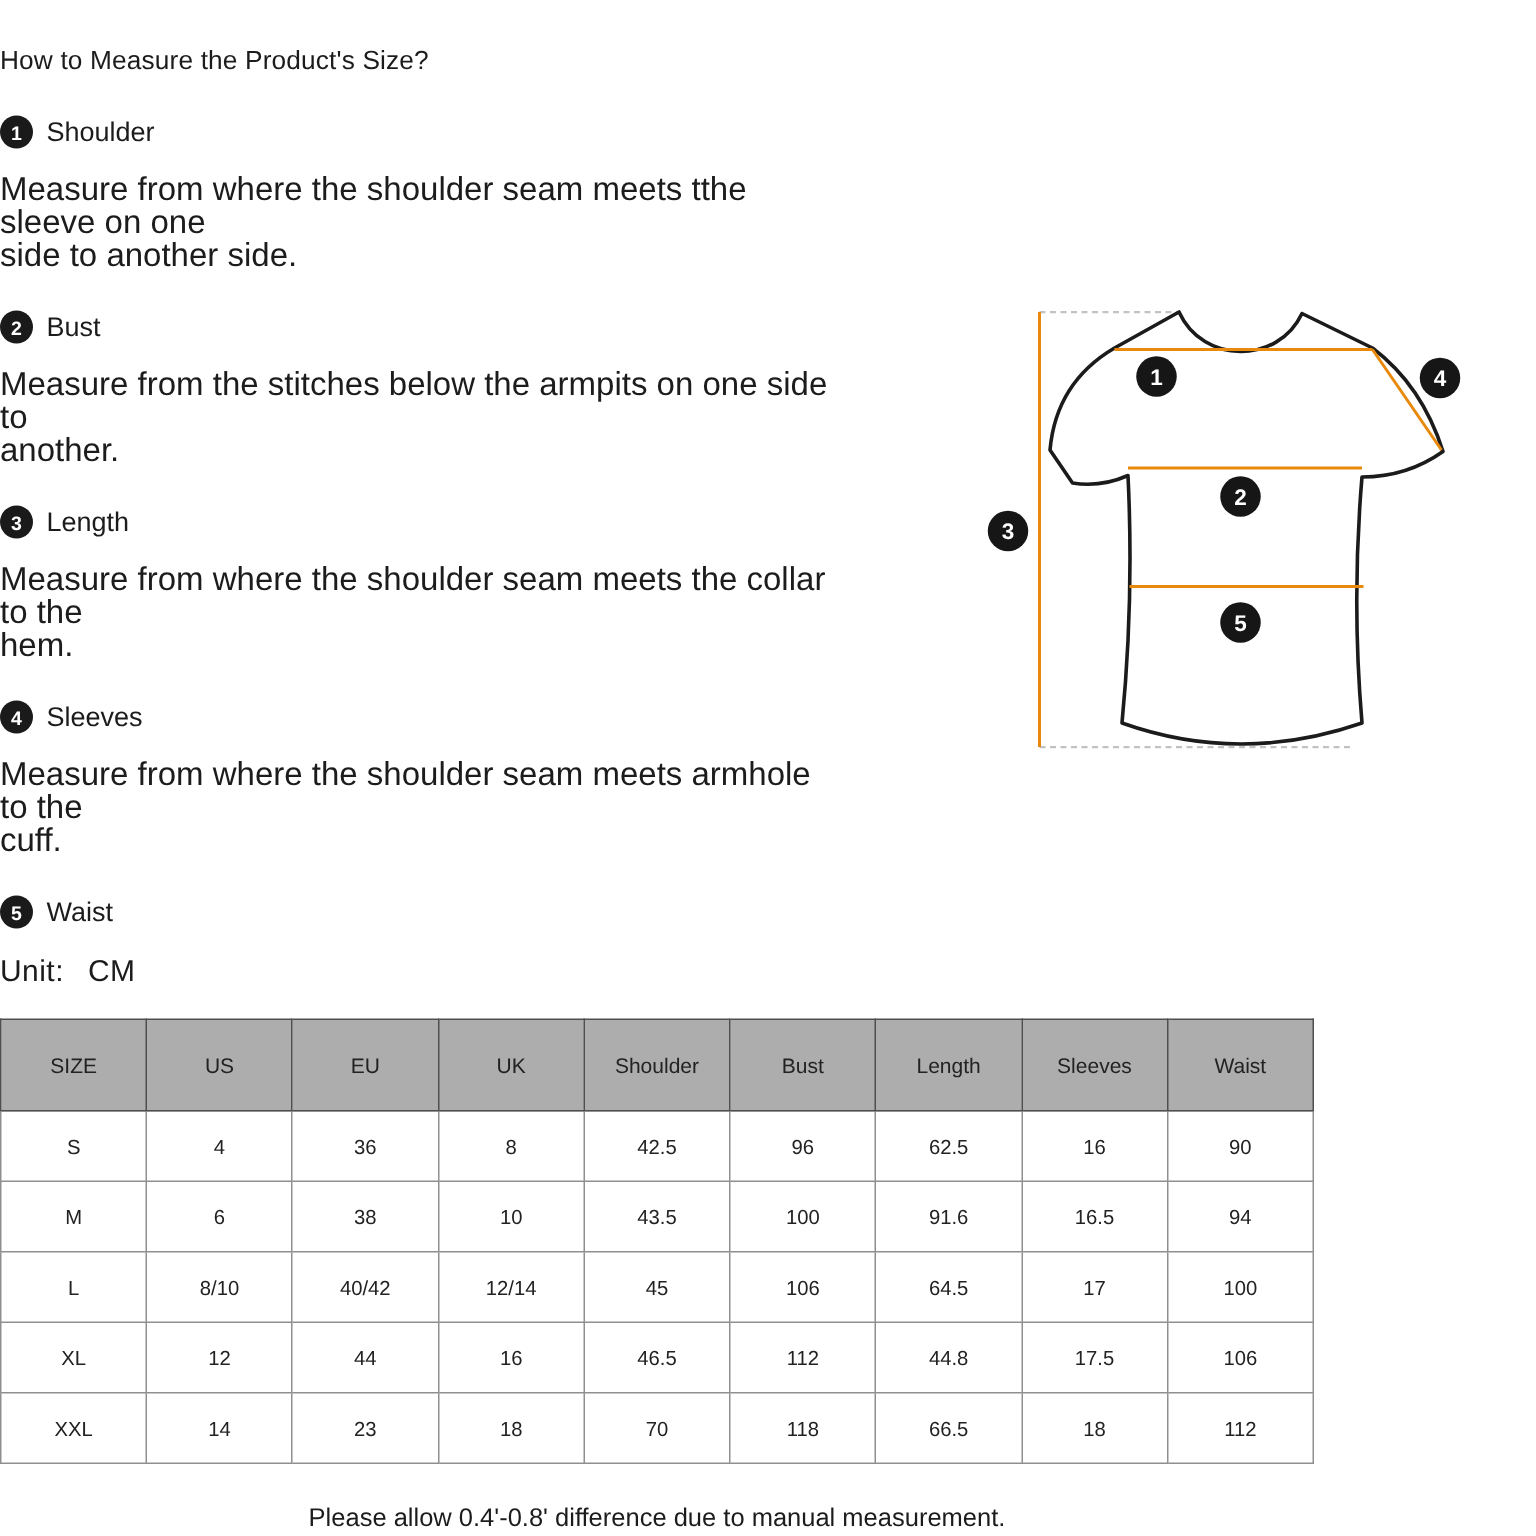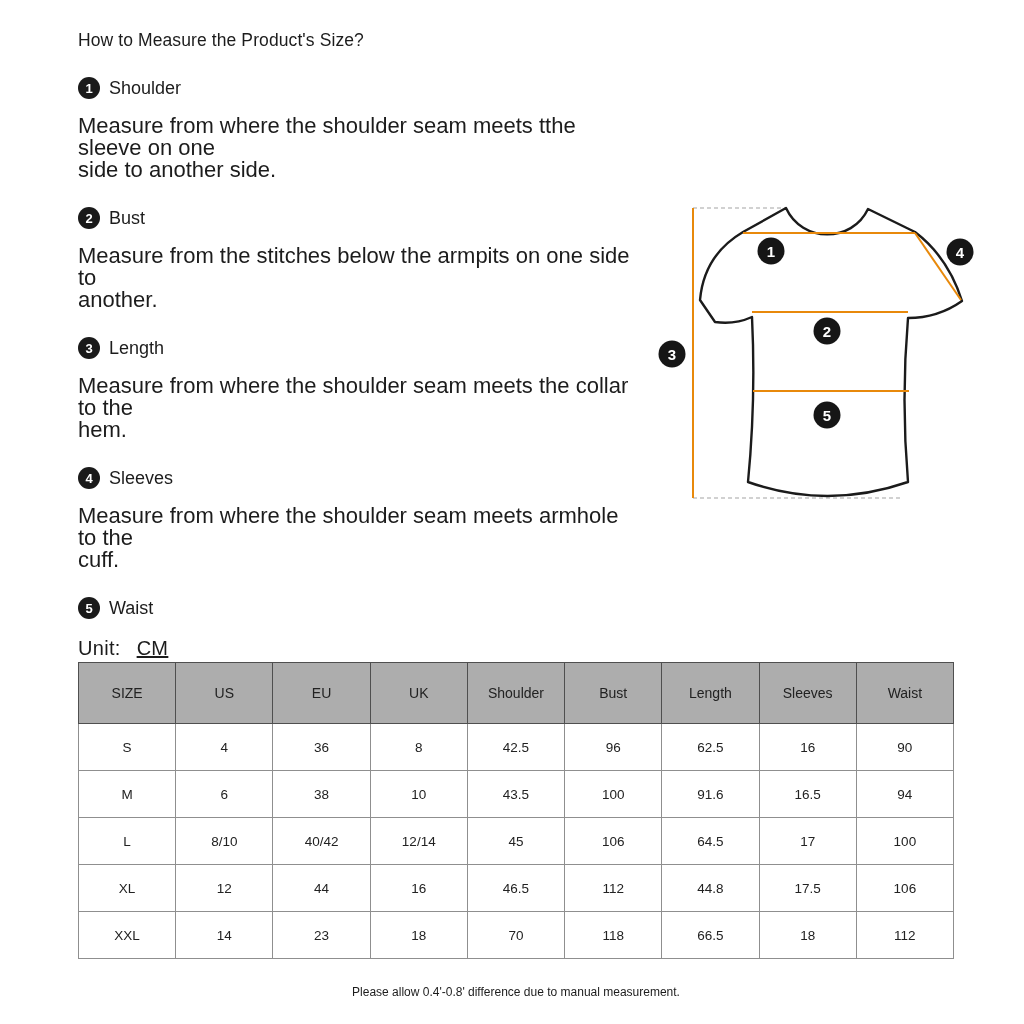--- a/index.html
+++ b/index.html
@@ -5,21 +5,21 @@
   * { box-sizing: border-box; }
   html, body {
     margin: 0; padding: 0;
     width: 1024px; height: 1024px;
     background: #ffffff;
     font-family: "Liberation Sans", sans-serif;
     color: #1c1c1c;
     overflow: hidden;
   }
   .page { position: relative; width: 1024px; height: 1024px; }
-  .content { padding-left: 78px; }
+  .content { }
 
   .page-title {
     margin: 30px 0 0 0;
     font-size: 17.5px;
     font-weight: 400;
     letter-spacing: 0.1px;
   }
 
   .instruction { max-width: 560px; }
   .inst-heading {
@@ -34,25 +34,25 @@
     flex: 0 0 auto;
   }
   .inst-label { font-size: 18px; }
   .inst-desc {
     margin: 0;
     font-size: 22px; line-height: 22px;
     white-space: pre-line;
   }
 
   .unit-line { margin-top: 18px; font-size: 20px; letter-spacing: 0.3px; }
-  .unit-line .unit-value { margin-left: 16px; text-decoration: underline; }
+  .unit-line .unit-value { margin-left: 16px; }
 
   table.size-table {
     border-collapse: collapse;
-    margin-top: 2px;
+    margin-top: 19px;
     width: 876px;
     table-layout: fixed;
   }
   table.size-table th {
     background: #adadad;
     border: 1px solid #4f4f4f;
     height: 61px;
     font-size: 14px; font-weight: 400;
     color: #222222;
     text-align: center;
@@ -62,21 +62,21 @@
     height: 47px;
     text-align: center;
     font-size: 13.5px;
     color: #222222;
   }
 
   .footer-note {
     width: 876px;
     margin: 26px 0 0 0;
     text-align: center;
-    font-size: 12px;
+    font-size: 17px;
   }
 
   .diagram {
     position: absolute;
     left: 650px; top: 155px;
     width: 340px; height: 330px;
   }
   .marker-circle { fill: #161616; }
   .marker-num {
     fill: #ffffff; font-size: 15px; font-weight: 700;

